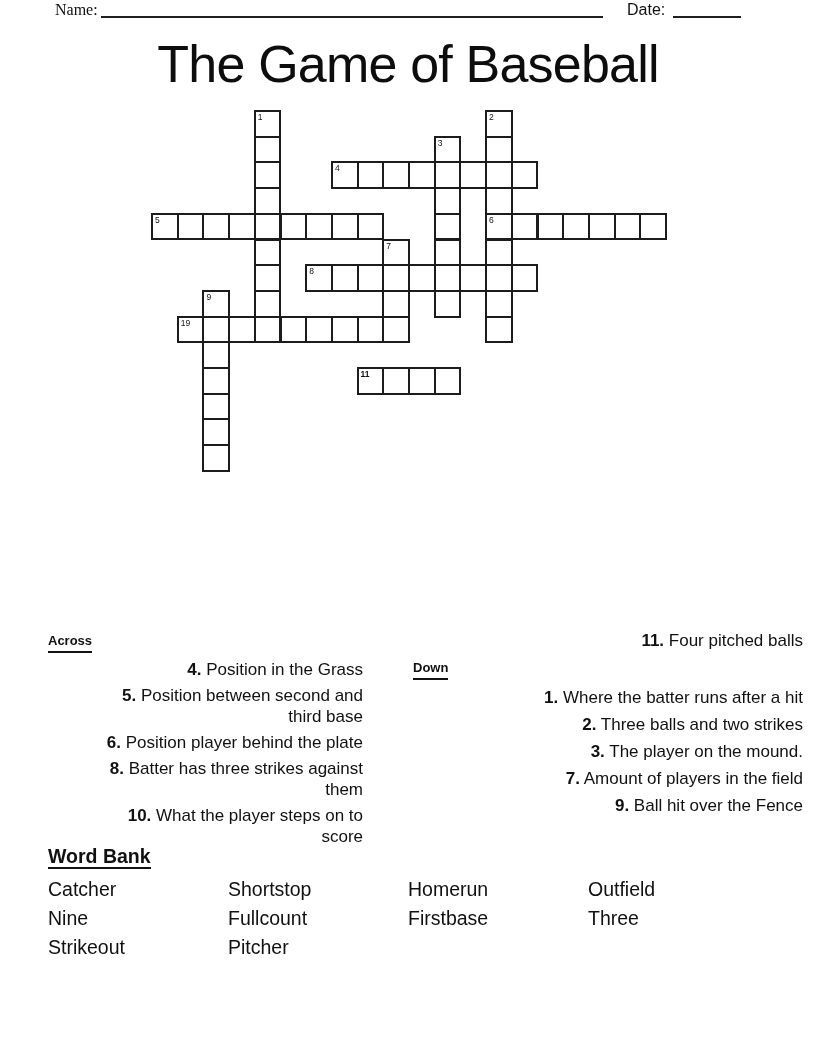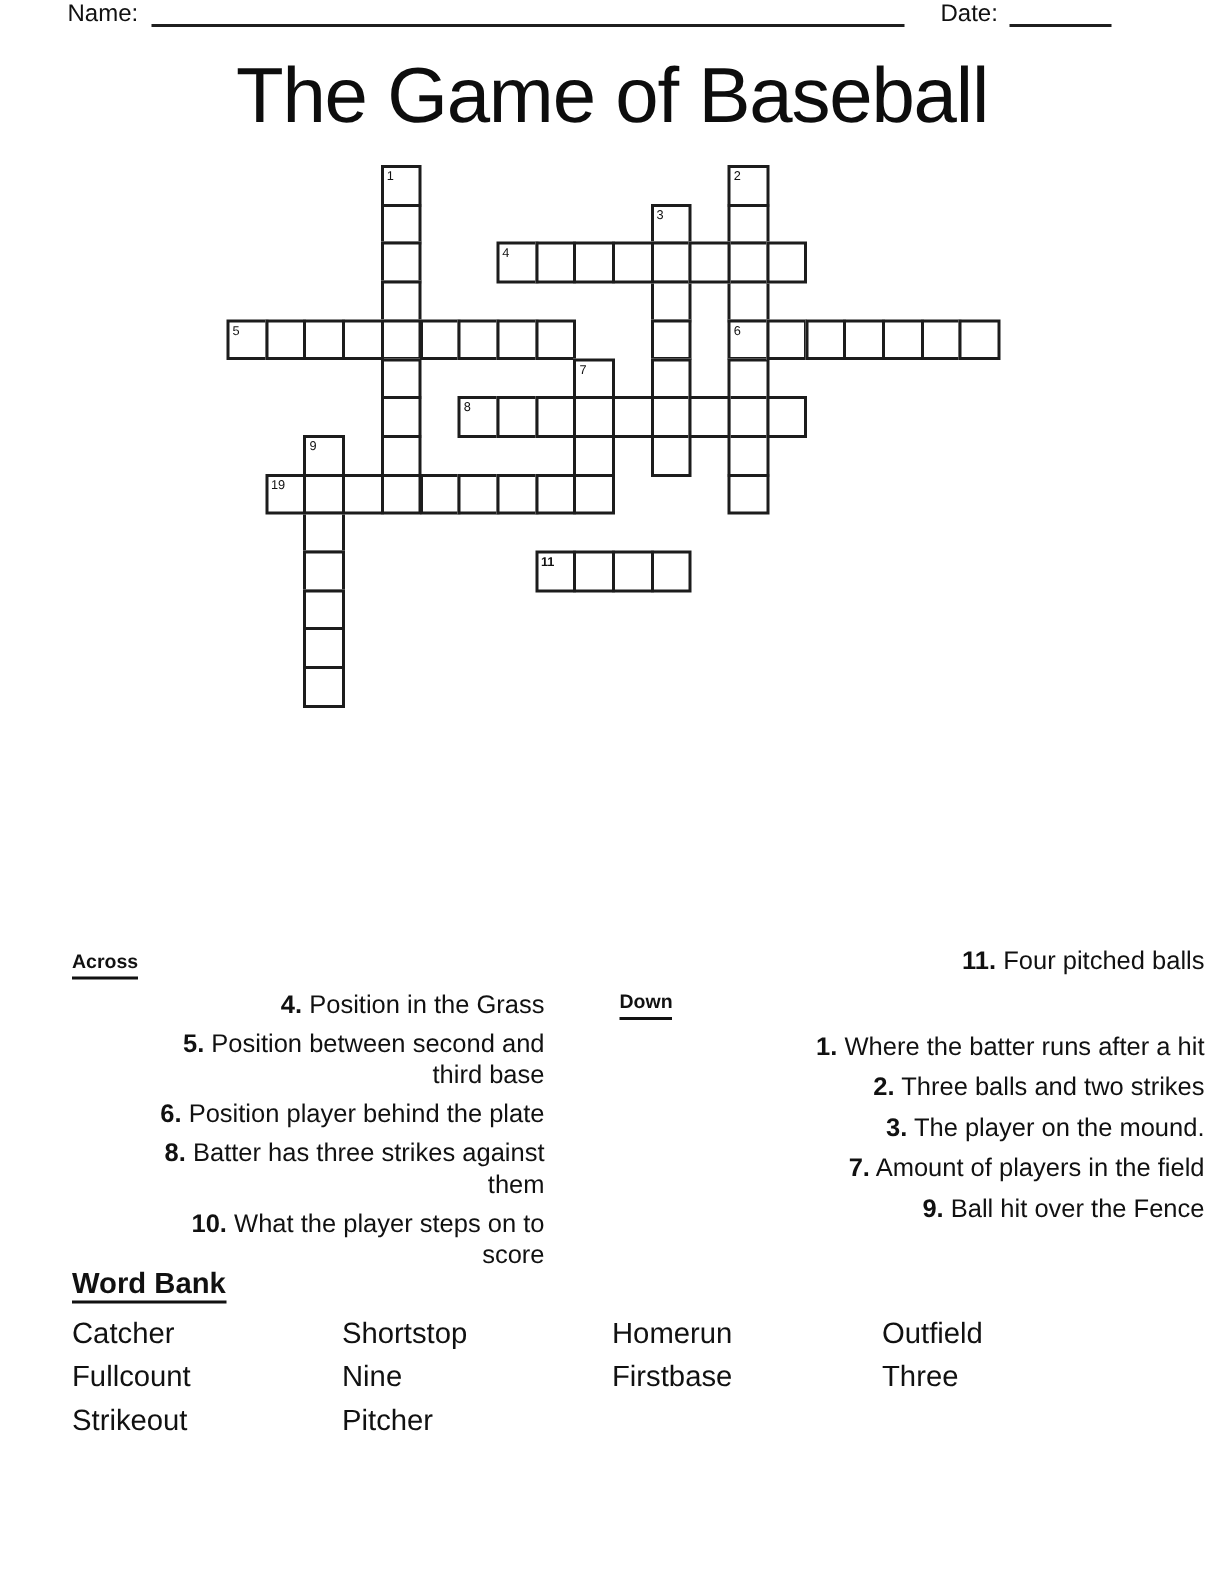--- a/index.html
+++ b/index.html
@@ -8,21 +8,21 @@
     width: 816px; height: 1056px;
     position: relative;
     background: #ffffff;
     color: #111111;
     font-family: "Liberation Sans", sans-serif;
     overflow: hidden;
   }
 
   
   .hdr-label { position: absolute; top: 1px; font-size: 16px; }
-  #name-label { left: 45px; }
+  #name-label { left: 55px; font-family: Liberation Serif, serif; }
   #date-label { left: 627px; }
   .blank-line { position: absolute; top: 0; height: 18px; border-bottom: 2px solid #1f1f1f; }
   #name-line { left: 101px; width: 502px; }
   #date-line { left: 673px; width: 68px; }
 
   
   #title {
     position: absolute; top: 35px; left: 0; width: 816px;
     margin: 0; text-align: center;
     font-size: 52px; font-weight: 400; letter-spacing: -0.8px;
@@ -195,22 +195,22 @@
     <div class="clue"><span class="cnum">9.</span> <span class="ctext">Ball hit over the Fence</span></div>
   </div>
 
   <div id="word-bank">
     <div id="wb-header" class="sec-header">Word Bank</div>
     <div class="wb-grid">
       <span class="wb-word">Catcher</span>
       <span class="wb-word">Shortstop</span>
       <span class="wb-word">Homerun</span>
       <span class="wb-word">Outfield</span>
+      <span class="wb-word">Nine</span>
       <span class="wb-word">Fullcount</span>
-      <span class="wb-word">Nine</span>
       <span class="wb-word">Firstbase</span>
       <span class="wb-word">Three</span>
       <span class="wb-word">Strikeout</span>
       <span class="wb-word">Pitcher</span>
     </div>
   </div>
 
 </div>
 
 </body></html>

